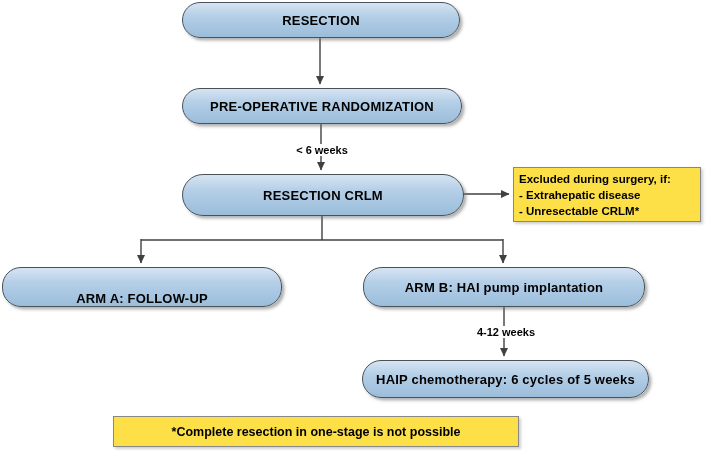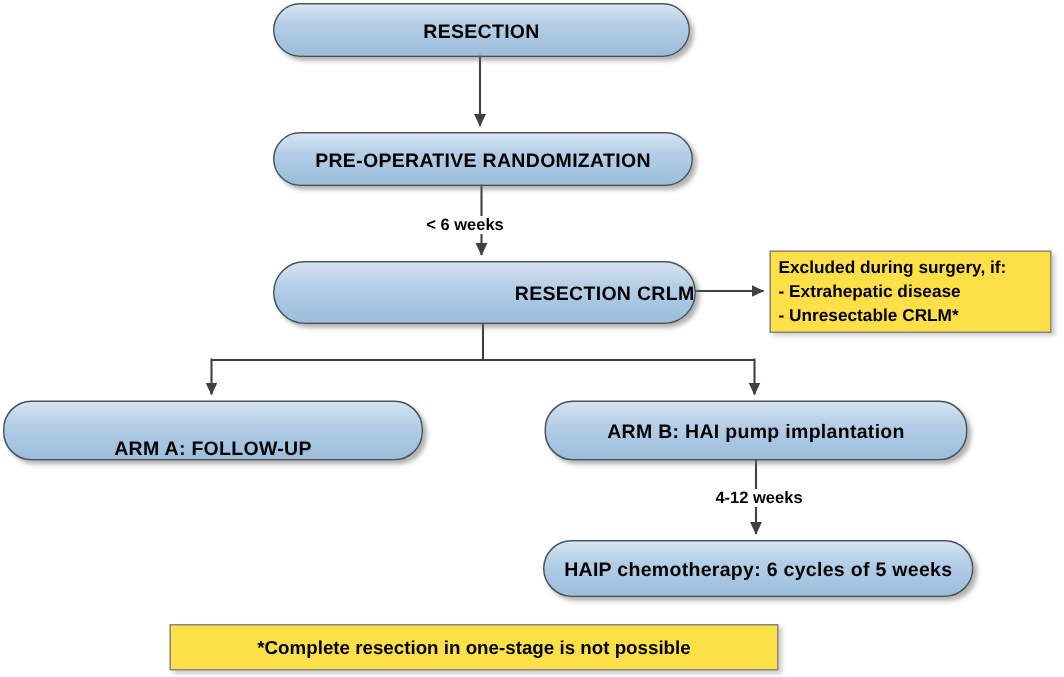--- a/index.html
+++ b/index.html
@@ -87,21 +87,21 @@
   </svg>
 
   <div class="pill" style="left:182px; top:2px; width:276px; height:34px;">
     <span>RESECTION</span>
   </div>
 
   <div class="pill" style="left:182px; top:88px; width:278px; height:34px;">
     <span>PRE-OPERATIVE RANDOMIZATION</span>
   </div>
 
-  <div class="pill" style="left:182px; top:174px; width:280px; height:40px; border-radius:21px;justify-content:flex-end;">
+  <div class="pill" style="left:182px; top:174px; width:280px; height:40px; border-radius:21px;">
     <span>RESECTION CRLM</span>
   </div>
 
   <div class="pill" style="left:2px; top:267px; width:278px; height:38px;align-items:flex-end;">
     <span>ARM A: FOLLOW-UP</span>
   </div>
 
   <div class="pill" style="left:363px; top:267px; width:280px; height:38px;">
     <span>ARM B: HAI pump implantation</span>
   </div>
@@ -109,21 +109,21 @@
   <div class="pill" style="left:362px; top:360px; width:285px; height:36px;">
     <span>HAIP chemotherapy: 6 cycles of 5 weeks</span>
   </div>
 
   <div class="note exclusion-note" style="left:513px; top:167px; width:188px; height:55px;">
     <div>Excluded during surgery, if:</div>
     <div>- Extrahepatic disease</div>
     <div>- Unresectable CRLM*</div>
   </div>
 
-  <div class="edge-label" style="left:310px; top:144px;">&lt; 6 weeks</div>
+  <div class="edge-label" style="left:322px; top:144px;">&lt; 6 weeks</div>
 
   <div class="edge-label" style="left:506px; top:326px;">4-12 weeks</div>
 
   <div class="note footnote" style="left:113px; top:416px; width:406px; height:31px;">
     <span>*Complete resection in one-stage is not possible</span>
   </div>
 
 </div>
 
 </body></html>

